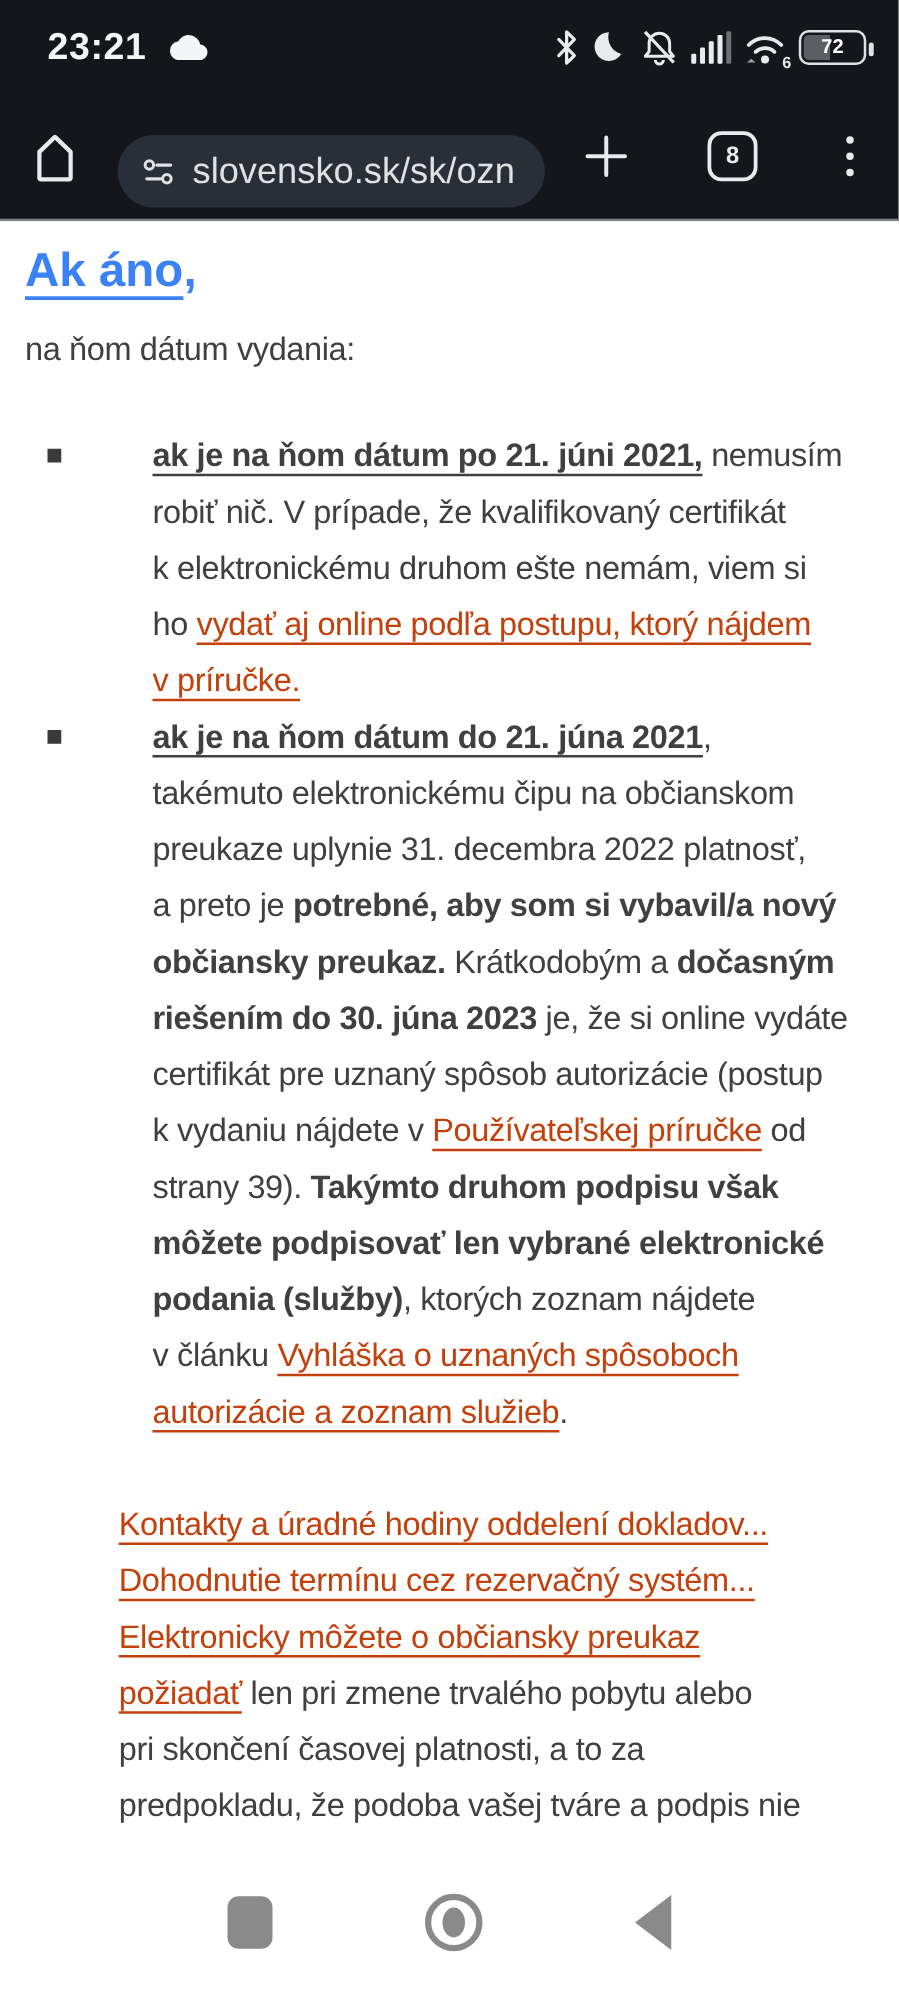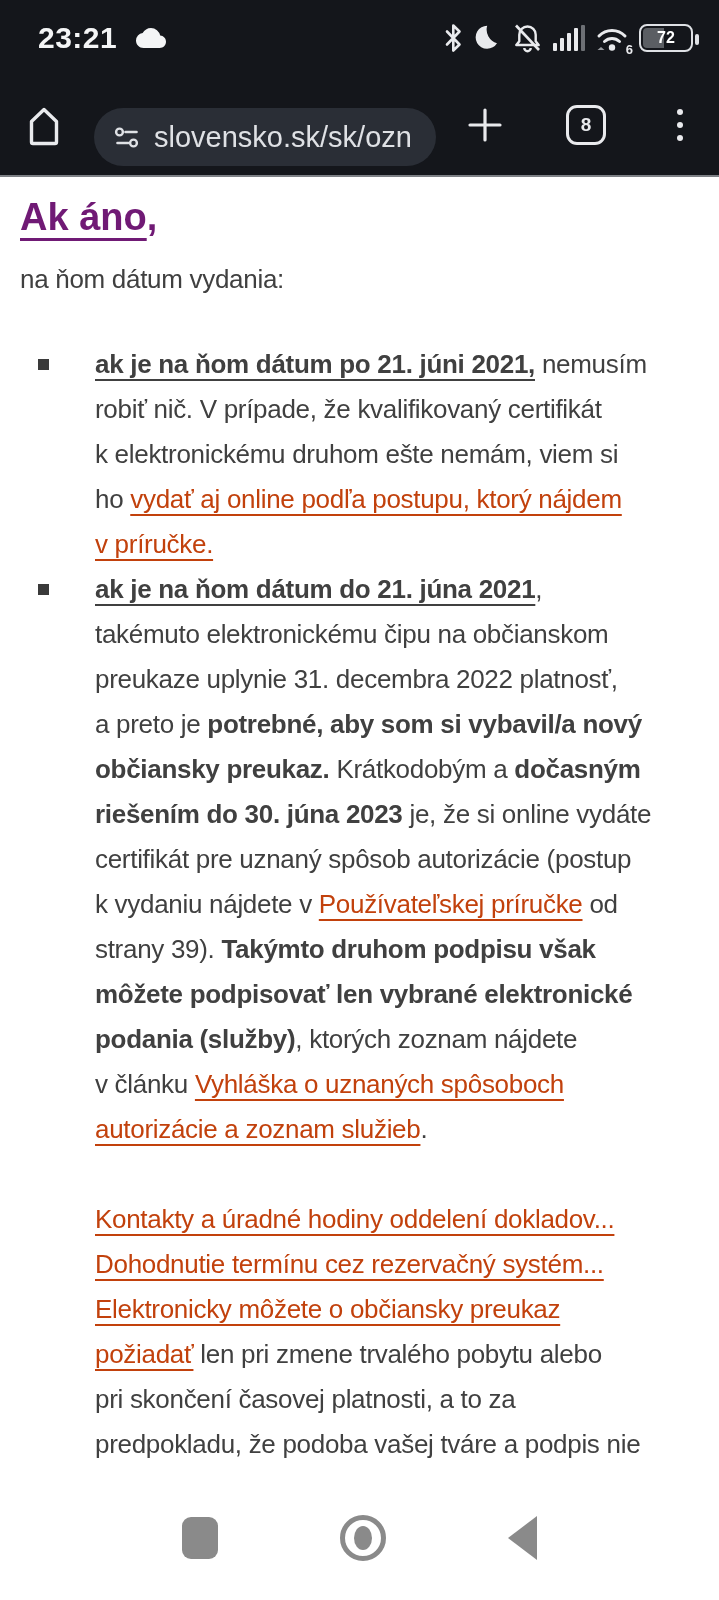--- a/index.html
+++ b/index.html
@@ -30,28 +30,28 @@
   .url-text{margin-left:12px;color:#dfe1e5;font-size:29px;white-space:nowrap;overflow:hidden;}
   .plus-btn{margin-left:30px;display:flex;}
   .tabs-btn{margin-left:62px;width:34px;height:34px;border:3.5px solid #e9eaed;border-radius:11px;display:flex;align-items:center;justify-content:center;}
   .tabs-count{color:#e9eaed;font-size:19px;font-weight:700;}
   .kebab{margin-left:71px;display:flex;flex-direction:column;gap:7px;}
   .kebab i{width:6px;height:6px;border-radius:50%;background:#e9eaed;}
 
   
   .content{position:absolute;top:177px;left:0;width:719px;height:1320px;background:#fff;overflow:hidden;padding:14px 20px 0 20px;box-sizing:border-box;color:#404040;}
   .line{white-space:pre;line-height:45px;font-size:26px;letter-spacing:-0.3px;}
-  .block-heading{margin:0 0 14px 0;color:#701a75;}
+  .block-heading{margin:0 0 14px 0;color:#3b82f6;}
   .block-heading .line{font-size:38px;font-weight:700;line-height:52px;letter-spacing:0;}
   .seg-hu{text-decoration:underline;text-decoration-thickness:3px;text-underline-offset:8px;}
   .seg-b{font-weight:700;}
   .seg-bu{font-weight:700;text-decoration:underline;text-decoration-thickness:2px;text-underline-offset:6px;}
   .seg-a{color:#c2410c;text-decoration:underline;text-decoration-thickness:2px;text-underline-offset:6px;cursor:pointer;}
   .list{margin-top:40px;}
-  .block-bullet{display:flex;}
+  .block-bullet{display:flex;gap:27px;}
   .bullet-marker{flex:none;width:75px;padding-left:18px;box-sizing:border-box;}
   .bullet-square{display:inline-block;width:11px;height:11px;background:#3a3a3a;margin-top:17px;}
   .bullet-text{flex:1;min-width:0;}
   .block-links-paragraph{margin-top:45px;margin-left:75px;}
 
   
   .navbar{position:absolute;left:0;bottom:0;width:719px;height:103px;background:#fff;display:flex;align-items:center;justify-content:space-between;padding:0 182px 22px 182px;box-sizing:border-box;}
   .nav-recents{width:36px;height:42px;background:#8a8a8a;border-radius:9px;}
   .nav-home{width:46px;height:46px;border:5px solid #8a8a8a;border-radius:50%;box-sizing:border-box;display:flex;align-items:center;justify-content:center;}
   .nav-home i{width:18px;height:24px;background:#8a8a8a;border-radius:50%;}

